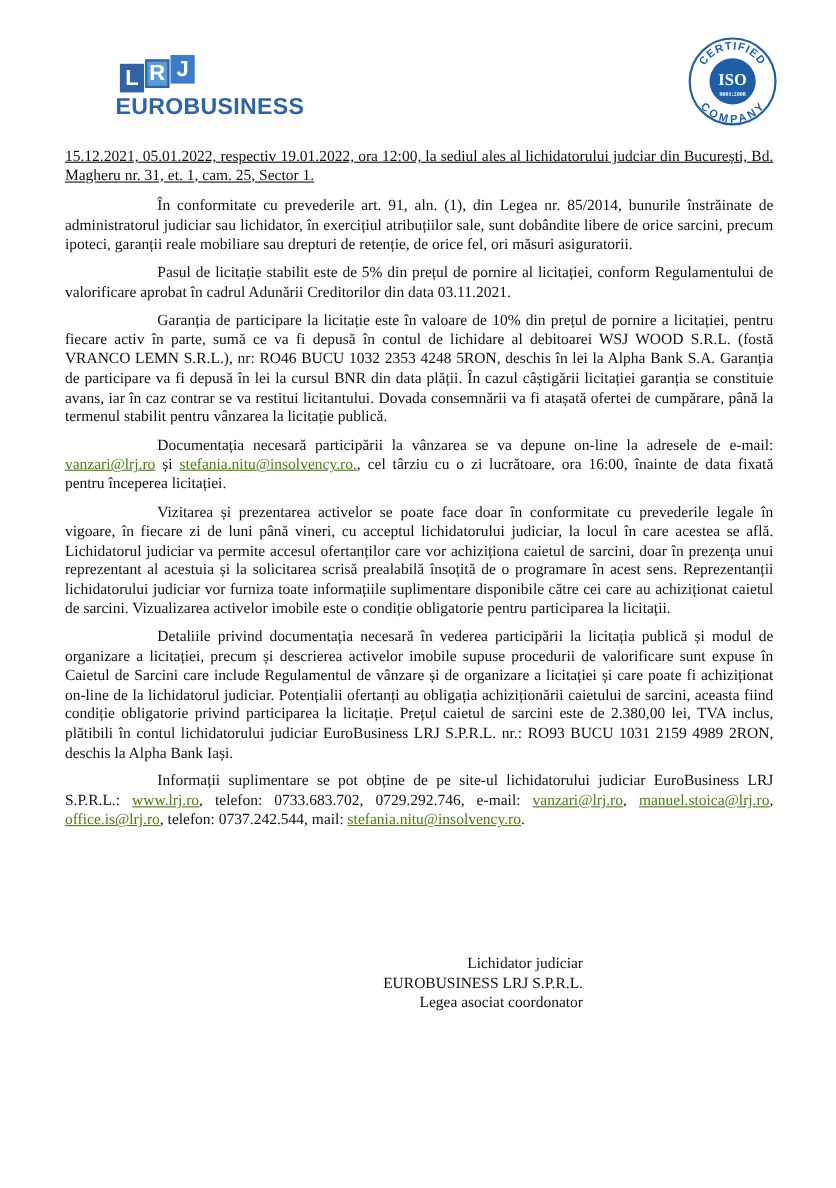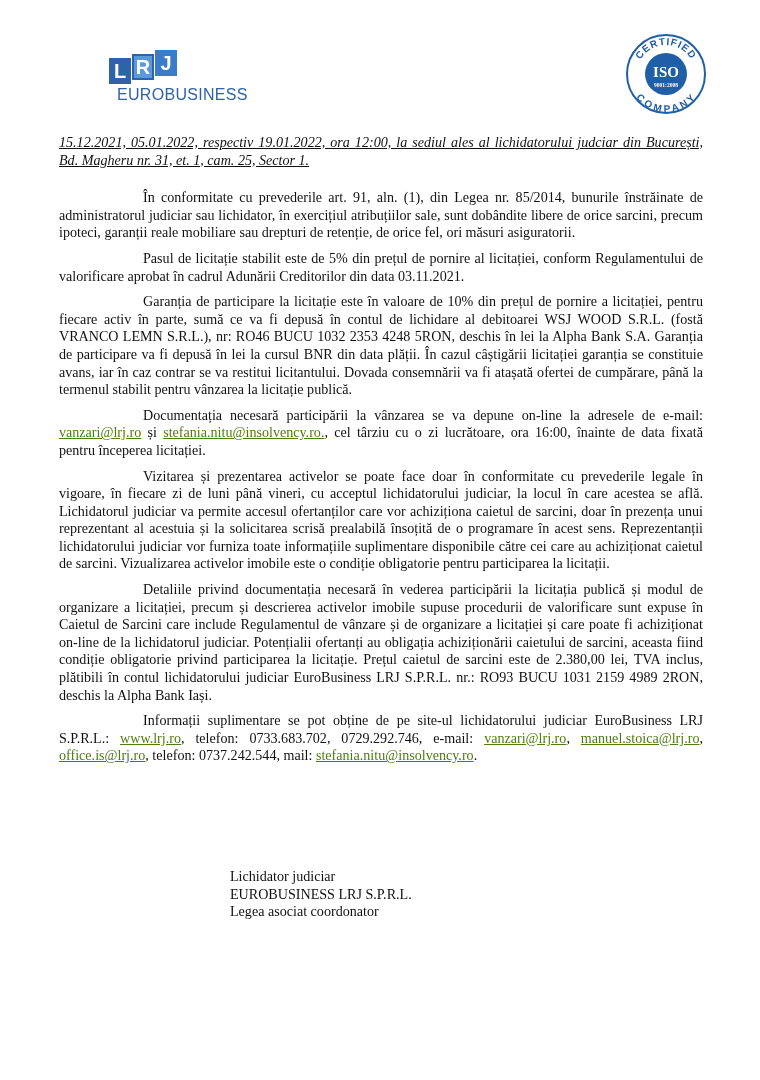--- a/index.html
+++ b/index.html
@@ -7,28 +7,28 @@
          font-family: "Liberation Serif", "DejaVu Serif", serif; color: #111; }
   .header { position: absolute; left: 0; top: 0; width: 760px; height: 130px; }
   .logo { position: absolute; left: 105px; top: 50px; width: 130px; height: 65px; }
   .lrj-box { position: absolute; left: 2px; top: 0; height: 34px; width: 80px; }
   .lrj-sq { position: absolute; width: 22px; height: 26px; color: #fff;
             font-family: "Liberation Sans", sans-serif; font-weight: bold; font-size: 20px;
             text-align: center; line-height: 26px; }
   .lrj-l { left: 2px; top: 8px; background: #2e63a8; }
   .lrj-r { left: 25px; top: 4px; background: #5b9bd5; border: 2px solid #2e63a8; box-sizing: border-box; line-height: 22px; }
   .lrj-j { left: 48px; top: 0; background: #3a7cc7; }
-  .brand { position: absolute; left: 12px; top: 36px; font-family: "Liberation Sans", "DejaVu Sans", sans-serif;
-           font-weight: normal; font-size: 16px; color: #2e63a8; letter-spacing: 0.3px; white-space: nowrap; }
+  .brand { position: absolute; left: 0; top: 36px; font-family: "Liberation Sans", "DejaVu Sans", sans-serif;
+           font-weight: bold; font-size: 21px; color: #2e63a8; letter-spacing: 0.3px; white-space: nowrap; }
   .iso { position: absolute; left: 625px; top: 33px; width: 82px; height: 82px; }
   .content { position: absolute; left: 59px; top: 134px; width: 644px; font-size: 14.1px; line-height: 17.6px; }
   .content p { margin: 0 0 8px 0; text-align: justify; text-indent: 84px; }
-  .content p.first { text-indent: 0; font-style: italic; text-decoration: underline; margin-bottom: 20px; }
+  .content p.first { text-indent: 0; text-decoration: underline; margin-bottom: 10px; }
   a.link { color: #4d7c0f; text-decoration: underline; }
-  .signature { position: absolute; left: 230px; top: 868px; width: 300px; text-align: left;
+  .signature { position: absolute; left: 230px; top: 868px; width: 300px; text-align: right;
                font-size: 14.1px; line-height: 17.6px; }
   .signature div { white-space: nowrap; }
 </style>
 </head>
 <body>
 
 <div class="header">
   <div class="logo">
     <div class="lrj-box">
       <div class="lrj-sq lrj-l">L</div>

